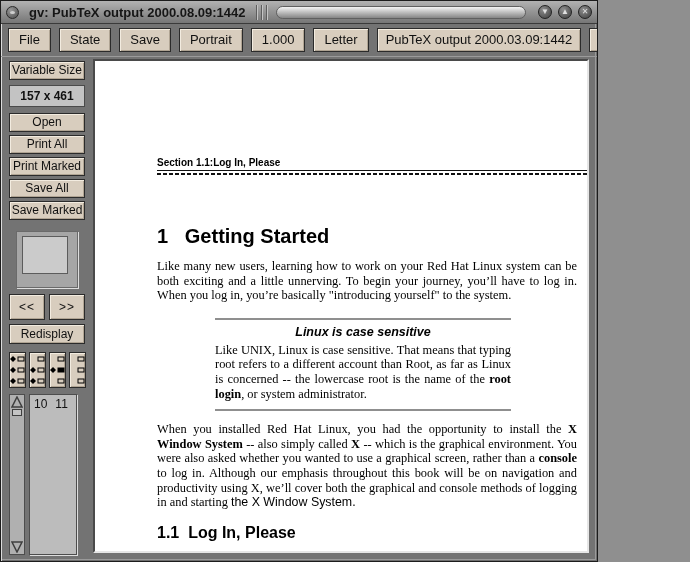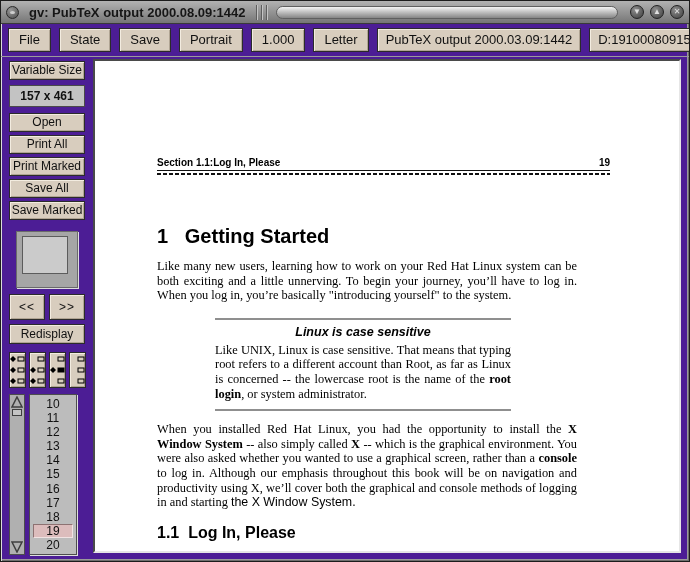--- a/index.html
+++ b/index.html
@@ -1,20 +1,20 @@
 <!DOCTYPE html>
 <html><head>
 <meta charset="utf-8">
 <style>
   * { margin:0; padding:0; box-sizing:border-box; }
   html,body { width:690px; height:562px; }
   body { font-family:"Liberation Sans", sans-serif; background:#8f8f8f; }
 
   .window {
-    width:690px; height:562px; background:#4c1d95;
+    width:598px; height:562px; background:#737373;
     border:1px solid #1c1c1c;
     box-shadow: inset 1px 1px 0 #dcdcdc, inset -1px -1px 0 #6e6e6e, inset -2px -2px 0 #9a9a9a;
     display:flex; flex-direction:column; overflow:hidden;
   }
 
   
   .titlebar {
     height:23px; flex:0 0 23px;
     background:linear-gradient(#b2b2b2,#767676);
     border-bottom:1px solid #3a3a3a;
@@ -84,21 +84,21 @@
   .scrollbar {
     flex:0 0 16px; background:#b0b0b0; border:1px solid #4d4d4d;
     display:flex; flex-direction:column; align-items:center; padding:1px;
   }
   .sb-arrow { width:12px; height:12px; flex:0 0 auto; }
   .sb-thumb { width:10px; height:7px; border:1px solid #3f3f3f; background:#c4c4c4; margin-top:1px; }
   .sb-track { flex:1 1 auto; }
   .page-list {
     flex:0 0 48px; background:#bcbcbc; border:1px solid #4d4d4d;
     box-shadow: 1px 1px 0 #dedede; padding:2px 0; overflow:hidden;
-    display:flex; flex-direction:column; justify-content:space-between;
+    display:flex; flex-direction:row; justify-content:space-between;
   }
   .page-item {
     height:14px; line-height:13px; font-size:12px; color:#111; text-align:center;
     border:1px solid transparent; margin:0 3px;
   }
   .page-item.current {
     background:#dcbcbc;
     border-color:#8d7272 #f0e2e2 #f0e2e2 #8d7272;
   }
 

